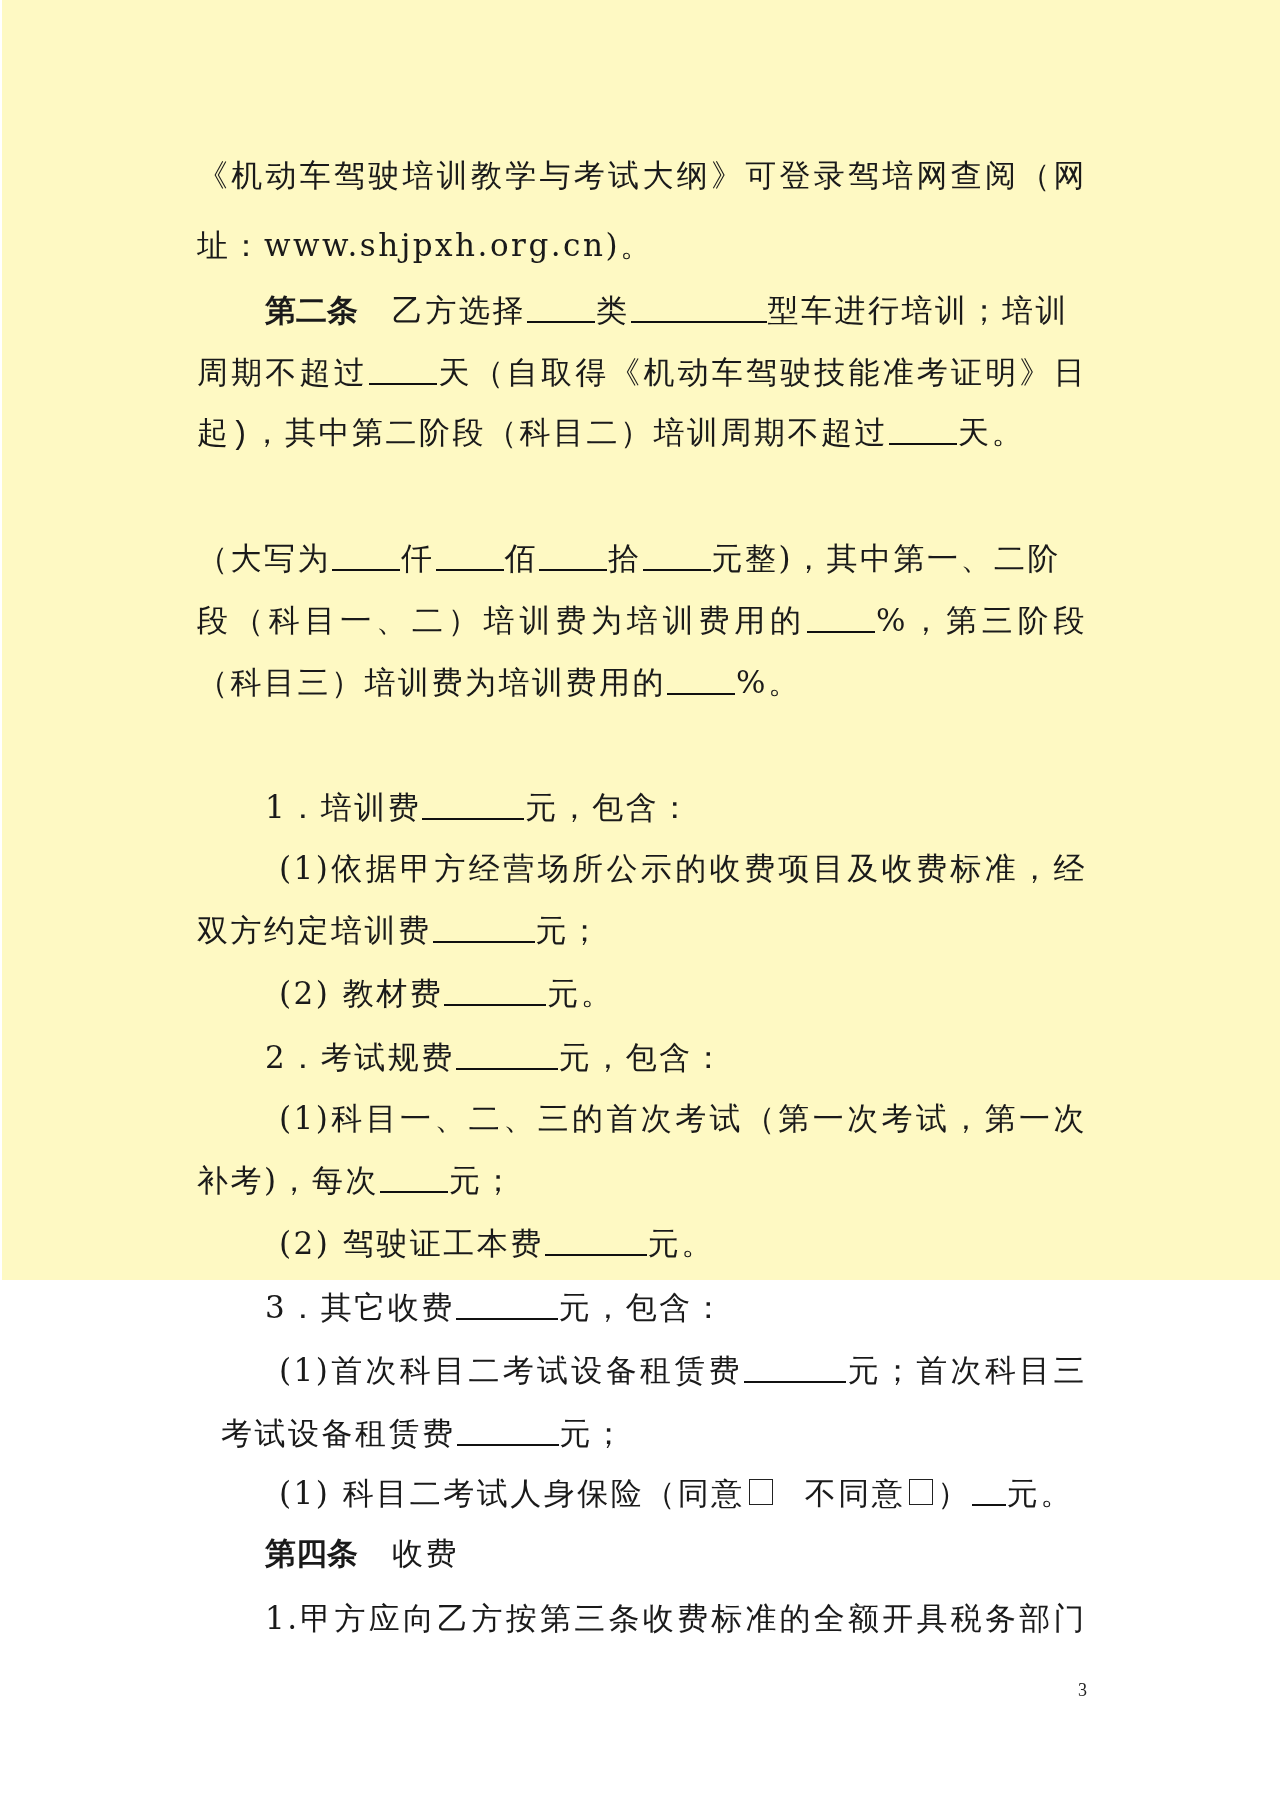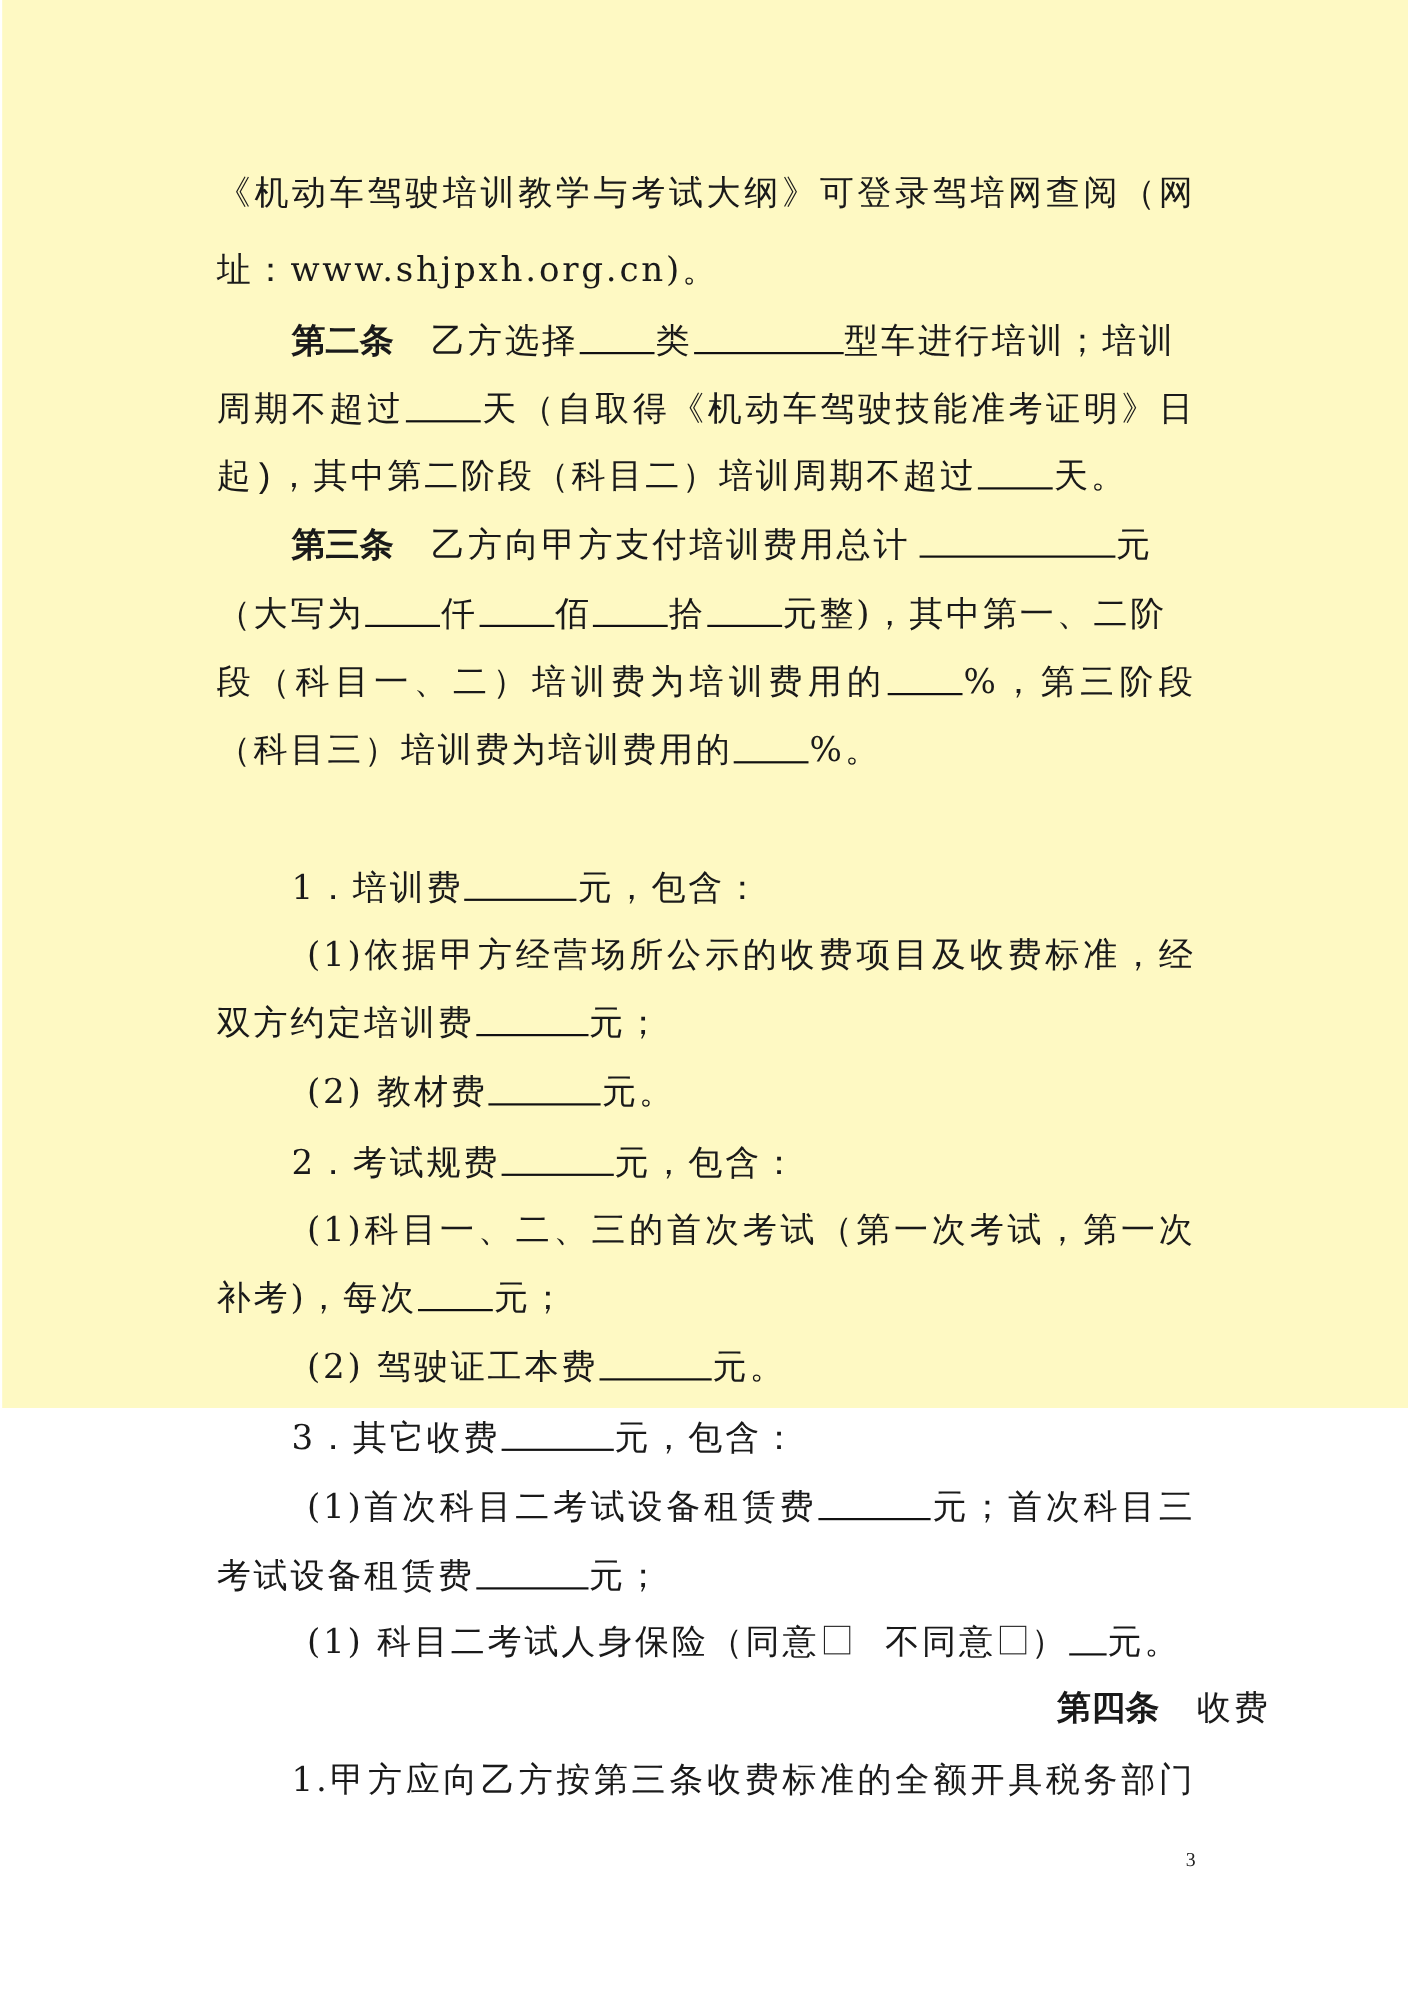--- a/index.html
+++ b/index.html
@@ -70,23 +70,20 @@
   <div class="line indent2" style="top:288px; width:822px;">
     <span class="bold">第二条</span><span class="gap"></span><span>乙方选择</span><span class="blank b4"></span><span>类</span><span class="blank" style="width:136px;"></span><span>型车进行培训；培训</span>
   </div>
   <div class="line justify" style="top:350px;">
     <span>周期不超过</span><span class="blank b4"></span><span>天（自取得《机动车驾驶技能准考证明》日</span>
   </div>
   <div class="line" style="top:413px;font-family:Liberation Mono, monospace;">
     <span>起)，其中第二阶段（科目二）培训周期不超过</span><span class="blank b4"></span><span>天。</span>
   </div>
 
-  <div class="line indent2" style="top:473px; width:822px;">
-    <span class="bold">第三条</span><span class="gap"></span><span>乙方向甲方支付培训费用总计</span><span class="blank b10" style="margin-left:8px;"></span><span>元</span>
-  </div>
   <div class="line" style="top:536px;">
     <span>（大写为</span><span class="blank b4"></span><span>仟</span><span class="blank b4"></span><span>佰</span><span class="blank b4"></span><span>拾</span><span class="blank b4"></span><span>元整)，其中第一、二阶</span>
   </div>
   <div class="line justify" style="top:598px;">
     <span>段（科目一、二）培训费为培训费用的</span><span class="blank b4"></span><span>%，第三阶段</span>
   </div>
   <div class="line" style="top:660px;">
     <span>（科目三）培训费为培训费用的</span><span class="blank b4"></span><span>%。</span>
   </div>
 
@@ -113,28 +110,28 @@
   </div>
   <div class="line indent25" style="top:1221px;">
     <span>(2) 驾驶证工本费</span><span class="blank b6"></span><span>元。</span>
   </div>
   <div class="line indent2" style="top:1285px;">
     <span>3．其它收费</span><span class="blank b6"></span><span>元，包含：</span>
   </div>
   <div class="line indent25 justify" style="top:1348px; width:808px;">
     <span>(1)首次科目二考试设备租赁费</span><span class="blank b6"></span><span>元；首次科目三</span>
   </div>
-  <div class="line" style="top:1411px;">
+  <div class="line" style="top:1411px;margin-left:24px;">
     <span>考试设备租赁费</span><span class="blank b6"></span><span>元；</span>
   </div>
   <div class="line indent25" style="top:1471px; width:808px;">
     <span>(1) 科目二考试人身保险（同意</span><span class="checkbox"></span><span class="gap" style="width:28px;"></span><span>不同意</span><span class="checkbox"></span><span>）</span><span class="blank b2"></span><span>元。</span>
   </div>
 
-  <div class="line indent2" style="top:1531px;text-align:right;">
+  <div class="line indent2" style="top:1531px;">
     <span class="bold">第四条</span><span class="gap"></span><span>收费</span>
   </div>
   <div class="line indent2 justify" style="top:1596px; width:822px;">
     <span>1.甲方应向乙方按第三条收费标准的全额开具税务部门</span>
   </div>
 
   <div class="pagenum">3</div>
 </div>
 
 </body></html>

